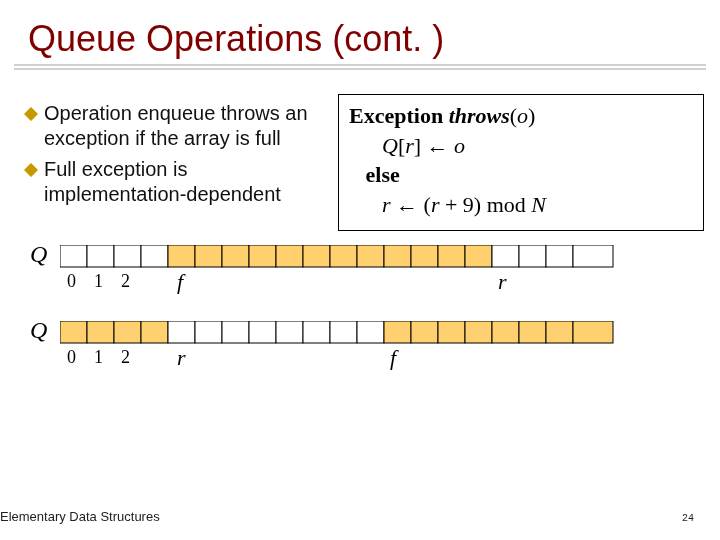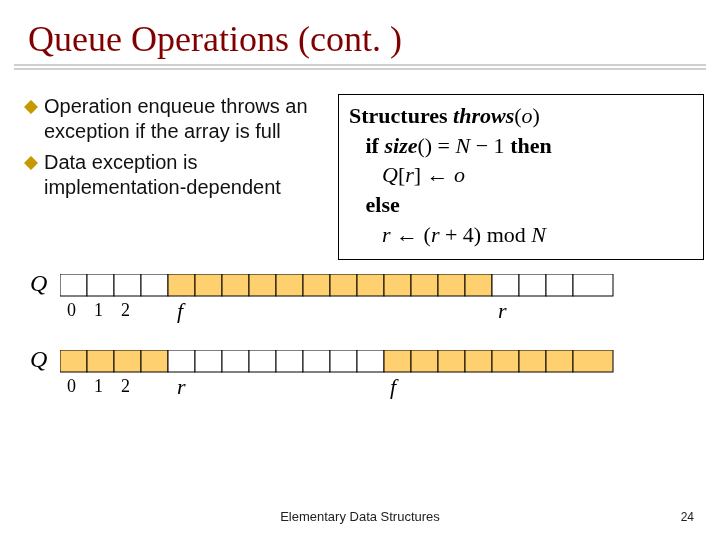--- a/index.html
+++ b/index.html
@@ -6,41 +6,42 @@
     margin: 0;
     padding: 0;
     width: 720px;
     height: 540px;
     font-family: "Times New Roman", serif;
     background: #fff;
     position: relative;
     overflow: hidden;
   }
   .title {
-    font-family: Liberation Serif, serif;
+    font-family: Liberation Sans, sans-serif;
     font-size: 36px;
     color: #800000;
     padding: 18px 0 4px 28px;
   }
   .underline1 {
     border-bottom: 2px solid #d0d0d0;
     margin: 0 14px 2px 14px;
   }
   .underline2 {
     border-bottom: 2px solid #d0d0d0;
     margin: 0 14px 0 14px;
   }
   .content {
     display: flex;
     flex-direction: row;
     padding: 24px 16px 0 18px;
     gap: 10px;
   }
   .left {
     flex: 0 0 310px;
+    margin-top: 7px;
   }
   .bullet-item {
     display: flex;
     align-items: flex-start;
     margin-bottom: 6px;
   }
   .bullet {
     flex: 0 0 26px;
     display: flex;
     justify-content: center;
@@ -71,31 +72,31 @@
     position: absolute;
     font-style: italic;
     font-size: 24px;
     font-family: "Times New Roman", serif;
   }
   .footer {
     position: absolute;
     bottom: 16px;
     left: 0;
     width: 100%;
-    text-align: center;
+    text-align: left;
     font-family: Verdana, Arial, sans-serif;
     font-size: 13px;
     color: #222;
   }
   .pagenum {
     position: absolute;
     bottom: 16px;
     right: 26px;
-    font-family: Liberation Sans, sans-serif;
-    font-size: 12px;
+    font-family: Liberation Mono, monospace;
+    font-size: 10px;
     color: #222;
   }
   rect.cell {
     fill: #ffd070;
     stroke: #000;
     stroke-width: 1;
   }
   rect.empty {
     fill: #fff;
     stroke: #000;
@@ -123,30 +124,29 @@
           </svg>
       </div>
       <div class="bullet-text">Operation enqueue throws an exception if the array is full</div>
     </div>
     <div class="bullet-item">
       <div class="bullet">
         <svg viewBox="0 0 14 14">
             <rect x="2" y="2" width="10" height="10" fill="#c89800" transform="rotate(45 7 7)"></rect>
           </svg>
       </div>
-      <div class="bullet-text">Data exception is implementation-dependent</div>
+      <div class="bullet-text">Full exception is implementation-dependent</div>
     </div>
   </div>
 
   <div class="algo-box">
-    <div class="algo-line"><b>Structures </b><b><i>throws</i></b><span>(</span><i>o</i><span>)</span></div>
-    <div class="algo-line"><b>   if </b><b><i>size</i></b><span>() = </span><i>N</i><span> − 1 </span><b>then</b></div>
+    <div class="algo-line"><b>Exception </b><b><i>throws</i></b><span>(</span><i>o</i><span>)</span></div>
     <div class="algo-line"><span>      </span><i>Q</i><span>[</span><i>r</i><span>] ← </span><i>o</i></div>
     <div class="algo-line"><b>   else</b></div>
-    <div class="algo-line"><span>      </span><i>r</i><span> ← (</span><i>r</i><span> + 4) mod </span><i>N</i></div>
+    <div class="algo-line"><span>      </span><i>r</i><span> ← (</span><i>r</i><span> + 9) mod </span><i>N</i></div>
   </div>
 </div>
 
 <div class="arrays">
 
   <div class="array-fig" style="position:relative;">
     <span class="qlabel" style="left:-30px; top:-4px;">Q</span>
     <svg width="570" height="50">
 
       <g>

